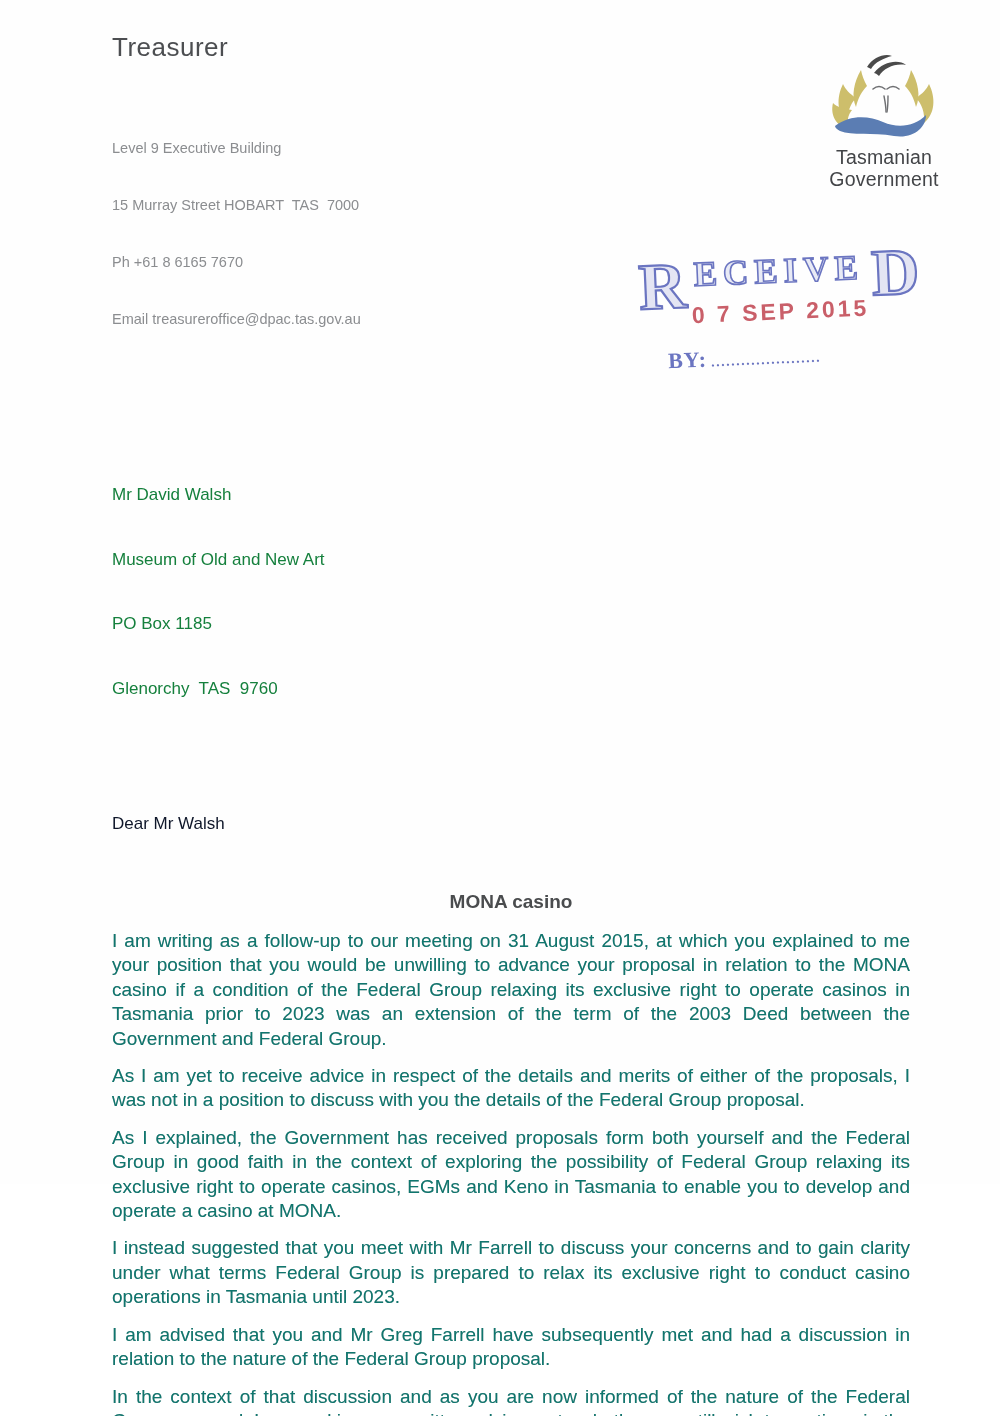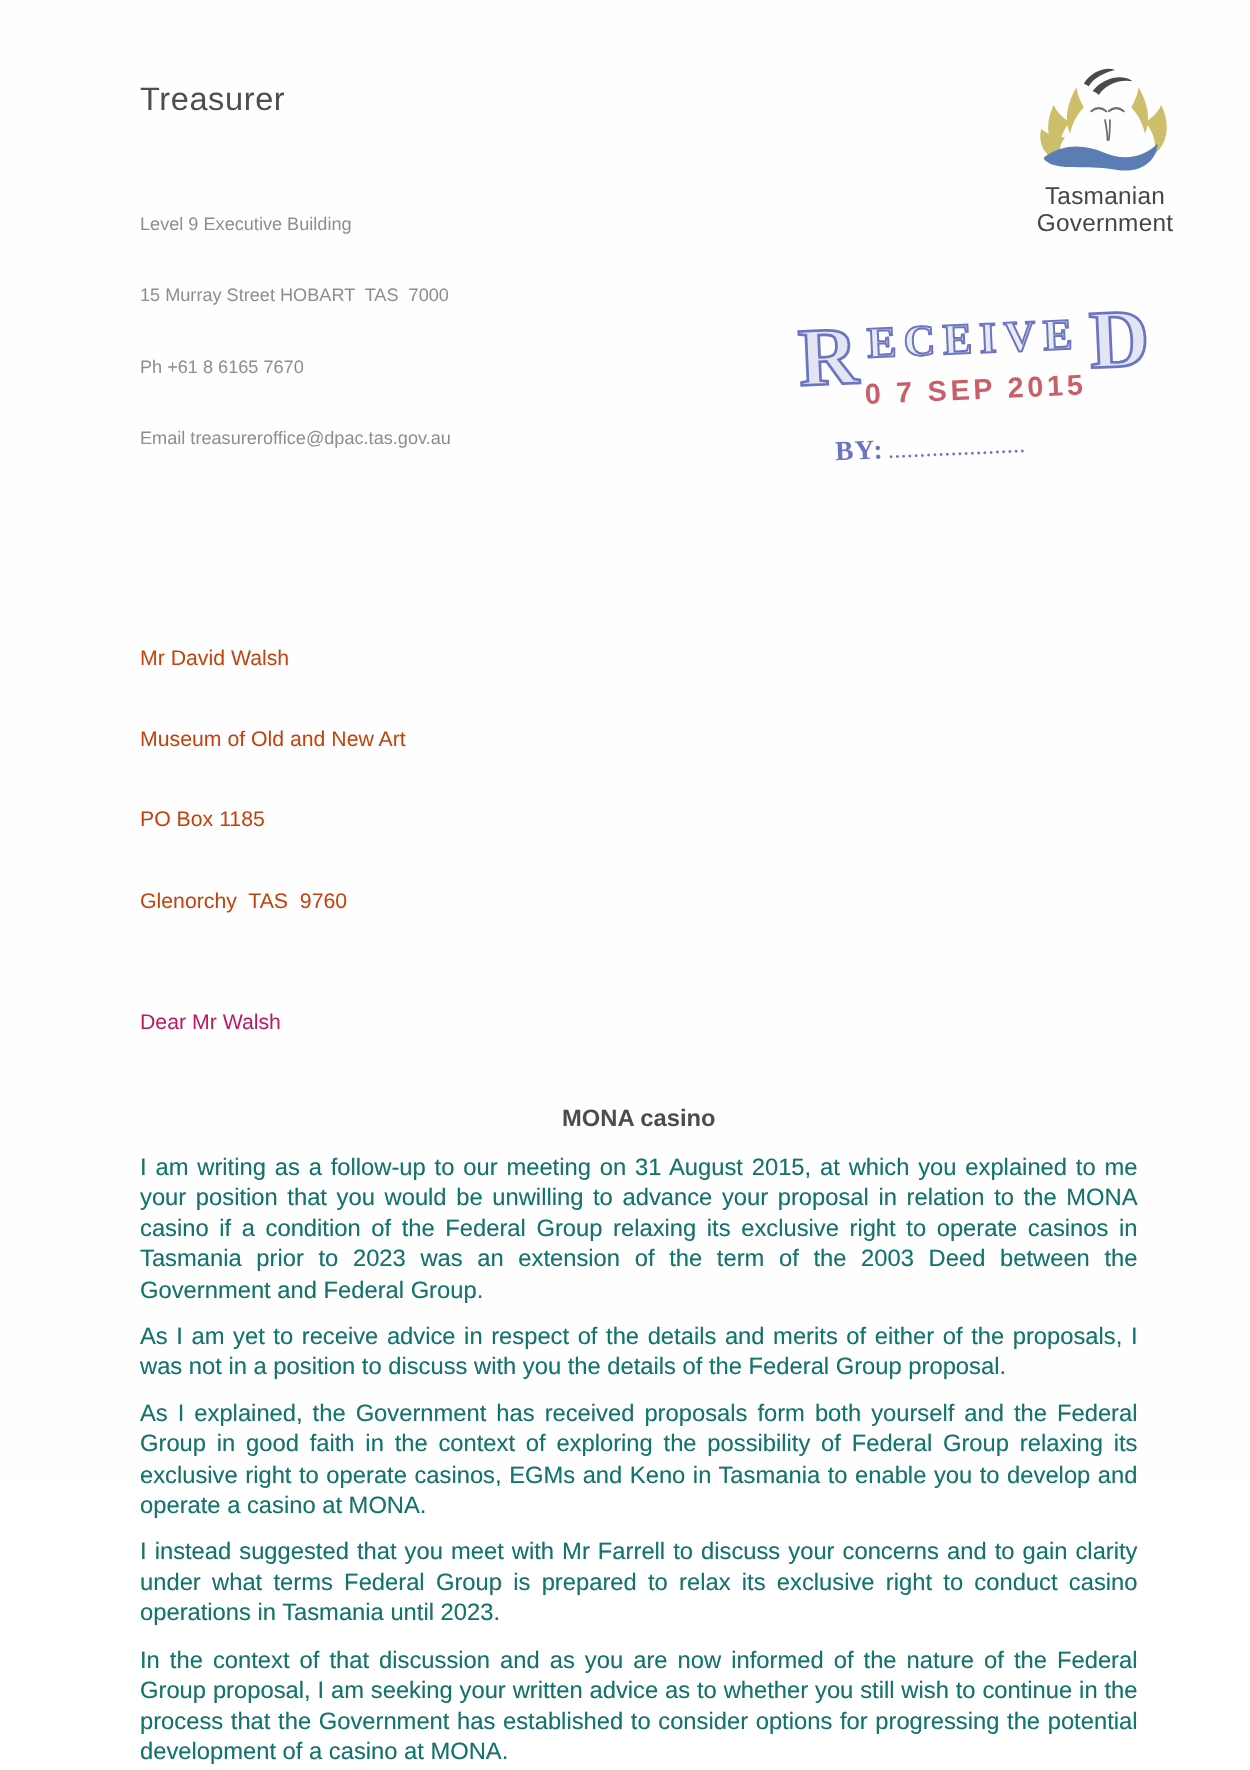--- a/index.html
+++ b/index.html
@@ -8,21 +8,21 @@
     width: 1000px; height: 1416px;
     font-family: "Liberation Sans", sans-serif;
     position: relative;
     overflow: hidden;
     color: #505254;
   }
   .page {
     position: relative;
     width: 1000px; height: 1184px;
     background: #fefefe;
-    padding: 64px 90px 0 112px;
+    padding: 32px 90px 0 112px;
   }
 
   
   .treasurer-title {
     font-size: 26px;
     font-weight: 400;
     color: #4c4e51;
     letter-spacing: 0.5px;
   }
   .sender-address {
@@ -47,21 +47,21 @@
     color: #434548;
     letter-spacing: 0.2px;
     margin-top: 2px;
   }
 
   
   .recipient-address {
     margin-top: 74px;
     font-size: 17px;
     line-height: 21.5px;
-    color: #c2410c;
+    color: #15803d;
     white-space: pre-wrap;
   }
 
   
   .received-stamp {
     position: absolute;
     top: 252px; left: 640px;
     width: 250px;
     transform: rotate(-2.5deg);
     font-family: "Liberation Serif", serif;
@@ -111,23 +111,23 @@
   }
   .stamp-by-dots {
     font-weight: 700;
     font-size: 14px;
     letter-spacing: 1.5px;
     margin-left: 4px;
   }
 
   
   .salutation {
-    margin-top: 34px;
+    margin-top: 72px;
     font-size: 17px;
-    color: #be185d;
+    color: #0f172a;
   }
   .subject-line {
     margin-top: 57px;
     text-align: center;
     font-size: 19px;
     font-weight: 700;
     color: #4a4c4e;
   }
   .letter-body { margin-top: 16px; }
   .letter-body p {
@@ -205,17 +205,18 @@
 
   <div class="salutation">Dear Mr Walsh</div>
 
   <div class="subject-line">MONA casino</div>
 
   <div class="letter-body">
     <p>I am writing as a follow-up to our meeting on 31 August 2015, at which you explained to me your position that you would be unwilling to advance your proposal in relation to the MONA casino if a condition of the Federal Group relaxing its exclusive right to operate casinos in Tasmania prior to 2023 was an extension of the term of the 2003 Deed between the Government and Federal Group.</p>
     <p>As I am yet to receive advice in respect of the details and merits of either of the proposals, I was not in a position to discuss with you the details of the Federal Group proposal.</p>
     <p>As I explained, the Government has received proposals form both yourself and the Federal Group in good faith in the context of exploring the possibility of Federal Group relaxing its exclusive right to operate casinos, EGMs and Keno in Tasmania to enable you to develop and operate a casino at MONA.</p>
     <p>I instead suggested that you meet with Mr Farrell to discuss your concerns and to gain clarity under what terms Federal Group is prepared to relax its exclusive right to conduct casino operations in Tasmania until 2023.</p>
+    <p>I am advised that you and Mr Greg Farrell have subsequently met and had a discussion in relation to the nature of the Federal Group proposal.</p>
     <p>In the context of that discussion and as you are now informed of the nature of the Federal Group proposal, I am seeking your written advice as to whether you still wish to continue in the process that the Government has established to consider options for progressing the potential development of a casino at MONA.</p>
 
   </div>
 
 </div>
 
 </body></html>

